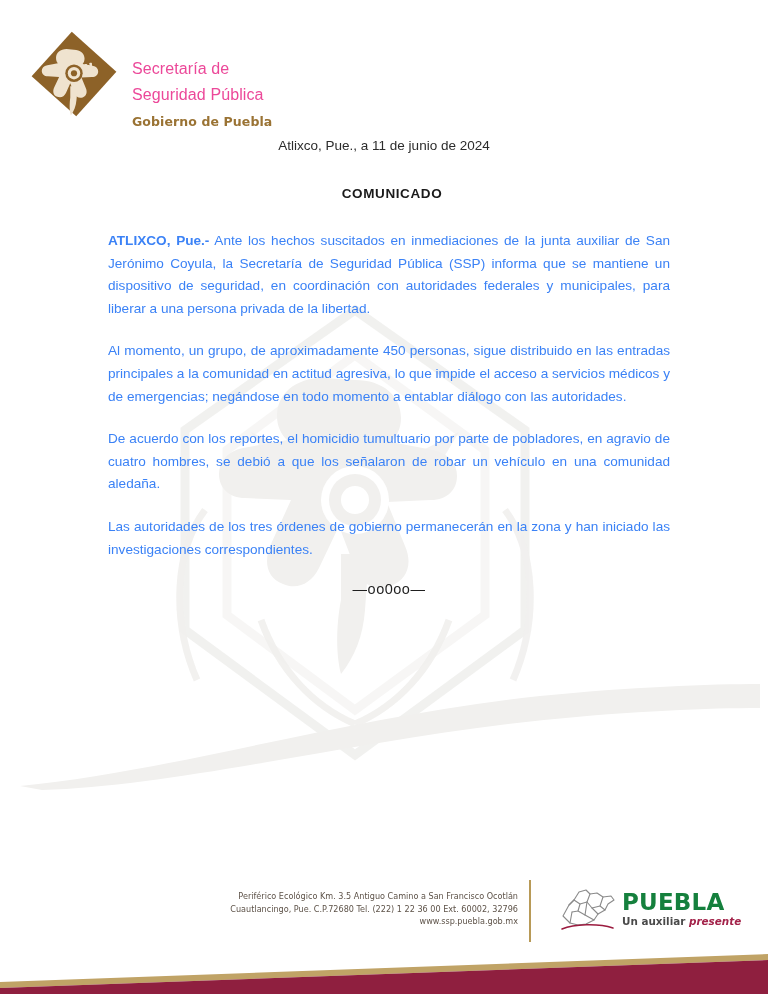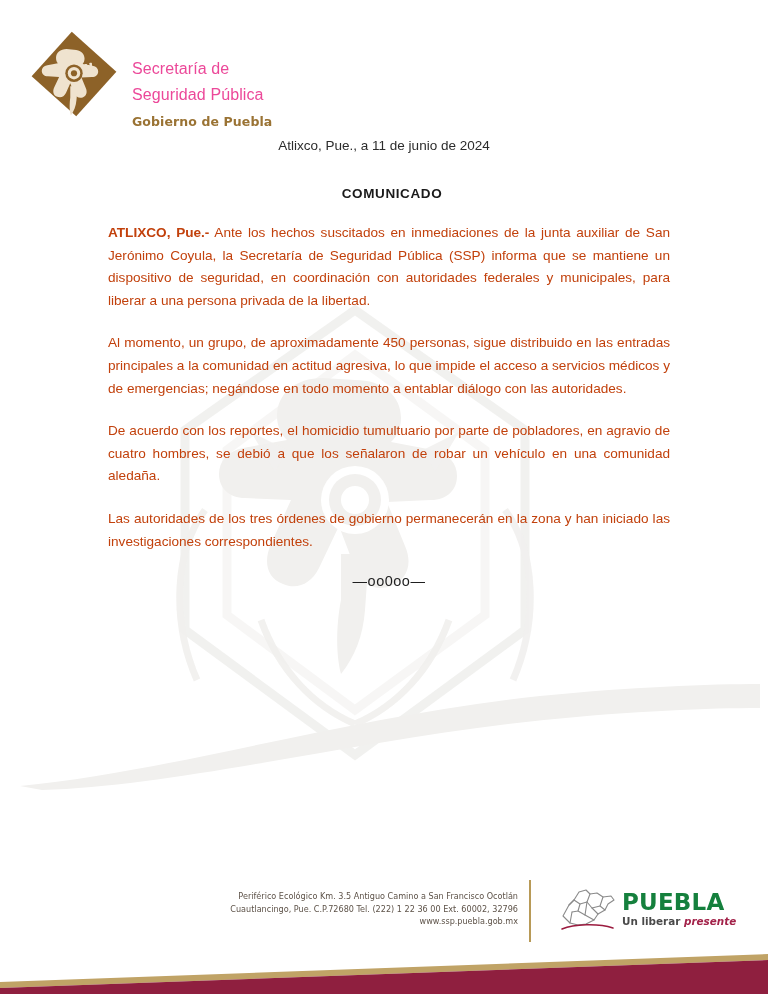--- a/index.html
+++ b/index.html
@@ -148,24 +148,24 @@
 
   .content {
     position: absolute;
     left: 108px;
     top: 222px;
     width: 562px;
     z-index: 2;
   }
 
   .para {
-    margin: 0 0 20px 0;
+    margin: 8px 0 20px 0;
     font-size: 13.6px;
     line-height: 22.6px;
-    color: #c2410c;
+    color: #3b82f6;
     text-align: justify;
     text-justify: inter-word;
   }
   .para-lead { font-weight: bold; }
 
   .endmark {
     margin-top: 10px;
     text-align: center;
     font-size: 14.5px;
     color: #1f1f1f;
@@ -361,21 +361,21 @@
             <path d="M36 24 L44 22 L47 13"></path>
             <path d="M16 28 L14 39"></path>
             <path d="M44 22 L49 26"></path>
             <path d="M13 21 L18 16"></path>
           </g>
           <path d="M6 45 C 18 40, 42 39, 57 44" fill="none" stroke="#9b1b3f" stroke-width="1.6" stroke-linecap="round"></path>
         </svg>
       </div>
       <div class="footer-words">
         <span class="fp-main">PUEBLA</span>
-        <span class="fp-sub"><span>Un liberar </span><em>presente</em></span>
+        <span class="fp-sub"><span>Un auxiliar </span><em>presente</em></span>
       </div>
     </div>
   </div>
 
   <div class="bottom-band">
     <svg viewBox="0 0 768 62" xmlns="http://www.w3.org/2000/svg" preserveAspectRatio="none">
       <path d="M0 50 L768 22 L768 28 L0 56 Z" fill="#c0a366"></path>
       <path d="M0 56 L768 28 L768 62 L0 62 Z" fill="#8f1f3f"></path>
     </svg>
   </div>

